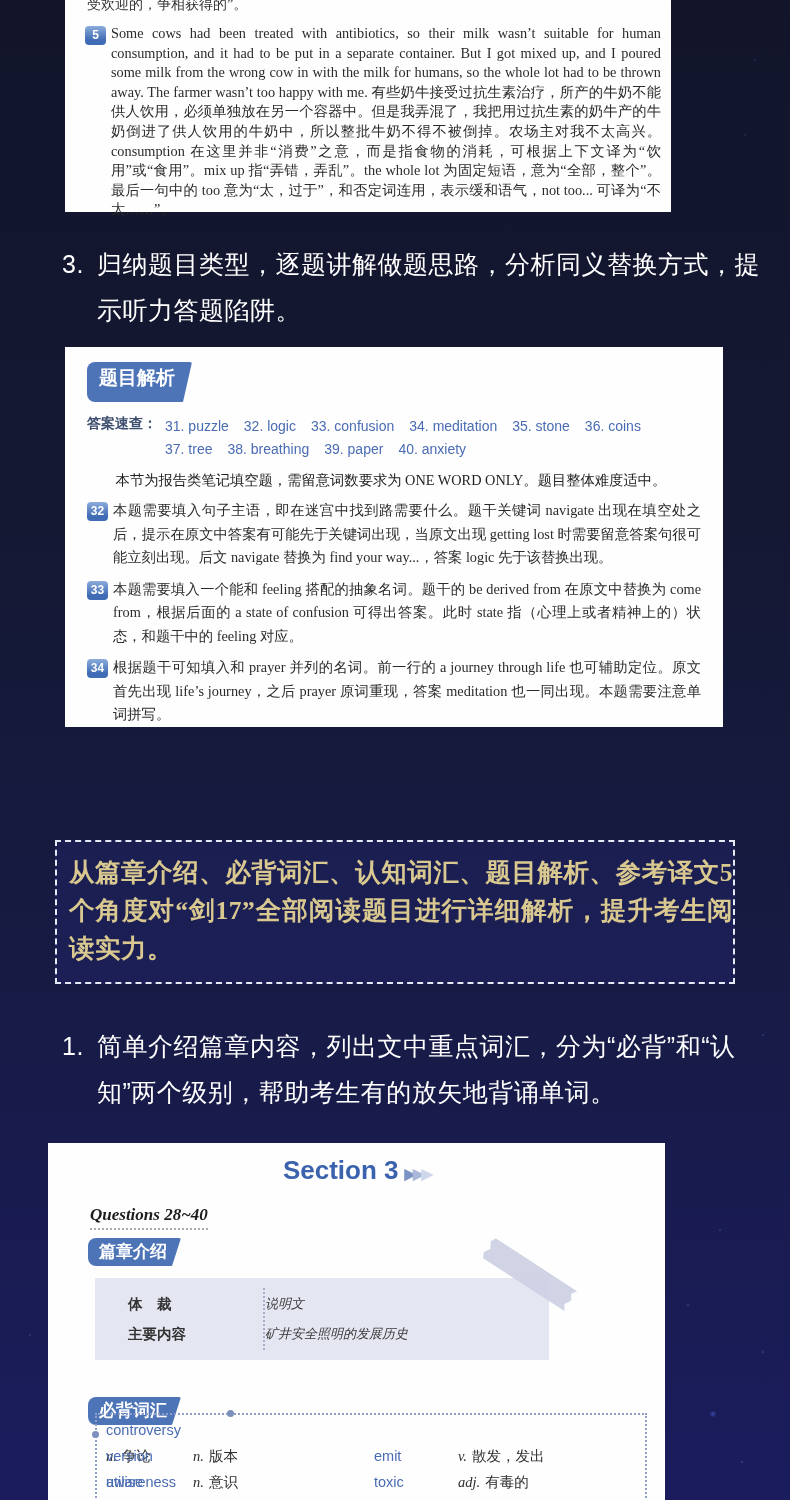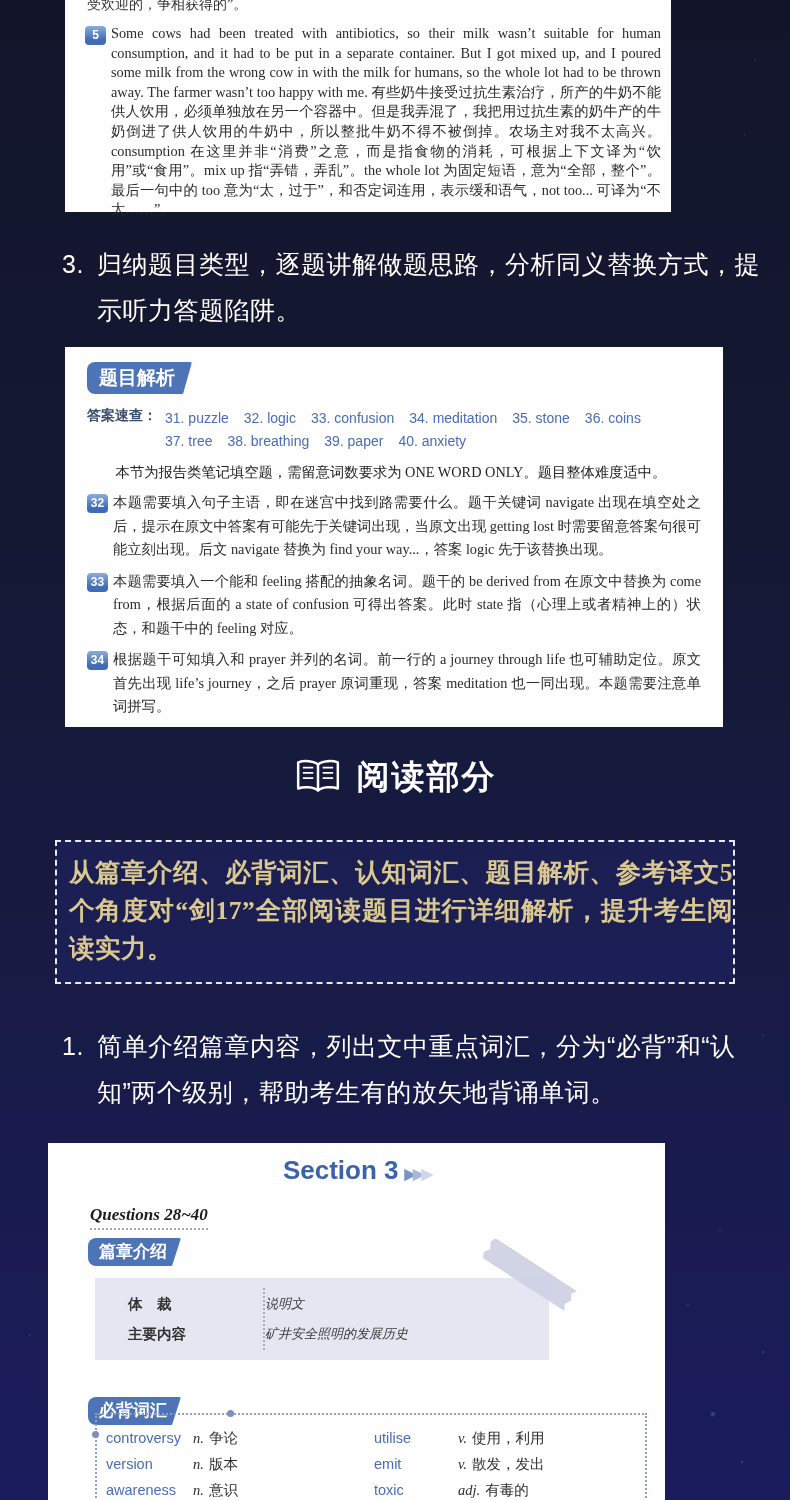--- a/index.html
+++ b/index.html
@@ -33,21 +33,21 @@
 
   
   .point{position:absolute;left:62px;width:686px;color:#fff;font-size:25px;line-height:46px;
          letter-spacing:.5px;padding-left:35px;}
   .pnum{position:absolute;left:0;top:0;}
 
   
   .card2{left:65px;top:347px;width:658px;height:380px;padding:15px 22px 12px 22px;box-sizing:border-box;}
   .tag{display:inline-block;background:#4d74b6;color:#fff;
        font:bold 19px/1 "Liberation Sans",sans-serif;
-       padding:6px 17px 7px 12px;border-radius:8px 2px 10px 8px;
+       padding:6px 17px 15px 12px;border-radius:8px 2px 10px 8px;
        clip-path:polygon(0 0,100% 0,calc(100% - 9px) 100%,0 100%);}
   .tag.small{font-size:17px;padding:5px 14px 6px 11px;}
   .quick{display:flex;margin-top:13px;font-size:14px;}
   .qlabel{font-weight:bold;color:#3d4d6e;white-space:nowrap;}
   .ansgrid{margin-left:8px;color:#4a6cb3;}
   .ansrow{display:flex;gap:15px;line-height:23px;}
   .intro{margin:8px 0 0 0;text-indent:2em;color:#222;font-size:14.3px;line-height:22px;}
   .card2 .qitem{margin-top:8px;line-height:23.5px;}
   .card2 .numbadge{top:3px;}
 
@@ -79,21 +79,21 @@
   .ivalue{padding-left:40px;font-family:Liberation Serif, serif;font-style:italic;font-size:13px;color:#3a3a3a;}
   .tape{position:absolute;right:-30px;top:-16px;width:100px;height:24px;background:#ced2e4;opacity:.95;
       transform:rotate(33deg);
       clip-path:polygon(3% 0,100% 0,96% 22%,100% 48%,96% 74%,100% 100%,3% 100%,0 76%,4% 50%,0 22%);}
   .vocab-badge{position:absolute;left:40px;top:254px;}
   .vocab-box{position:absolute;left:47px;top:270px;width:552px;height:100px;box-sizing:border-box;
       border:2px dotted #8fa0c8;border-bottom:none;}
   .startdot{position:absolute;left:130px;top:-5px;width:7px;height:7px;border-radius:50%;background:#7d8fbd;}
   .sidedot{position:absolute;left:-5px;top:16px;width:7px;height:7px;border-radius:50%;background:#7d8fbd;}
   .vrow{display:flex;align-items:baseline;height:26px;line-height:26px;font-size:14.5px;}
-  .vrow:first-of-type{margin-top:10px;}
+  .vrow:first-of-type{margin-top:2px;flex-direction:column;}
   .vw{color:#4a6cb3;font-family:"Liberation Sans",sans-serif;}
   .vw1{margin-left:9px;width:87px;}
   .vmwrap{color:#2e2e2e;}
   .vm1{width:181px;}
   .vw2{width:84px;}
   .pos{font-family:"Liberation Serif",serif;font-style:italic;margin-right:5px;}
   .mean{font-family:"Liberation Serif",serif;font-style:normal;}
 </style>
 </head>
 <body>
@@ -142,31 +142,20 @@
     <div class="qitem">
       <span class="numbadge">33</span>
       <span>本题需要填入一个能和 feeling 搭配的抽象名词。题干的 be derived from 在原文中替换为 come from，根据后面的 a state of confusion 可得出答案。此时 state 指（心理上或者精神上的）状态，和题干中的 feeling 对应。</span>
     </div>
     <div class="qitem">
       <span class="numbadge">34</span>
       <span>根据题干可知填入和 prayer 并列的名词。前一行的 a journey through life 也可辅助定位。原文首先出现 life’s journey，之后 prayer 原词重现，答案 meditation 也一同出现。本题需要注意单词拼写。</span>
     </div>
   </section>
 
-  <div class="reading-header">
-    <span>
-      <svg width="48" height="40" viewBox="0 0 46 38" fill="none">
-        <path d="M23 8 C19 4 9 4 4 6 V31 C9 29 19 29 23 33 C27 29 37 29 42 31 V6 C37 4 27 4 23 8 Z" stroke="#ffffff" stroke-width="2.4" stroke-linejoin="round"></path>
-        <path d="M23 8 V33" stroke="#ffffff" stroke-width="2.4"></path>
-        <path d="M8.5 11 H18.5 M8.5 16 H18.5 M8.5 21 H18.5" stroke="#ffffff" stroke-width="1.7"></path>
-        <path d="M27.5 11 H37.5 M27.5 16 H37.5 M27.5 21 H37.5" stroke="#ffffff" stroke-width="1.7"></path>
-      </svg>
-    </span>
-    <span class="rh-title">阅读部分</span>
-  </div>
 
   <div class="gold-box">
     <p>从篇章介绍、必背词汇、认知词汇、题目解析、参考译文5个角度对“剑17”全部阅读题目进行详细解析，提升考生阅读实力。</p>
   </div>
 
   <div class="point" style="top:1023px">
     <span class="pnum">1.</span>
     <span>简单介绍篇章内容，列出文中重点词汇，分为“必背”和“认知”两个级别，帮助考生有的放矢地背诵单词。</span>
   </div>
 

